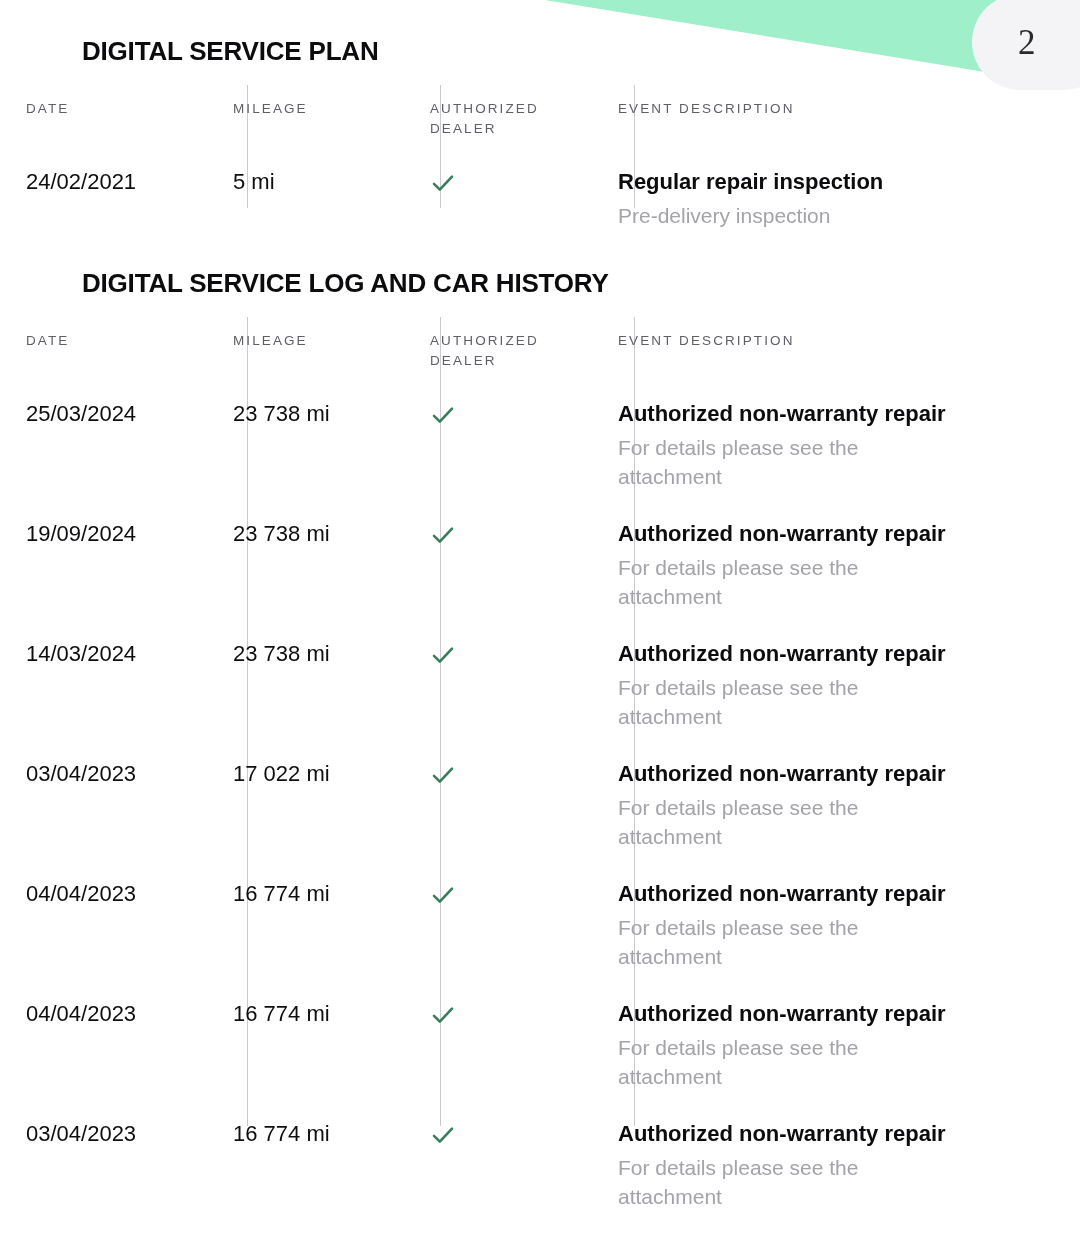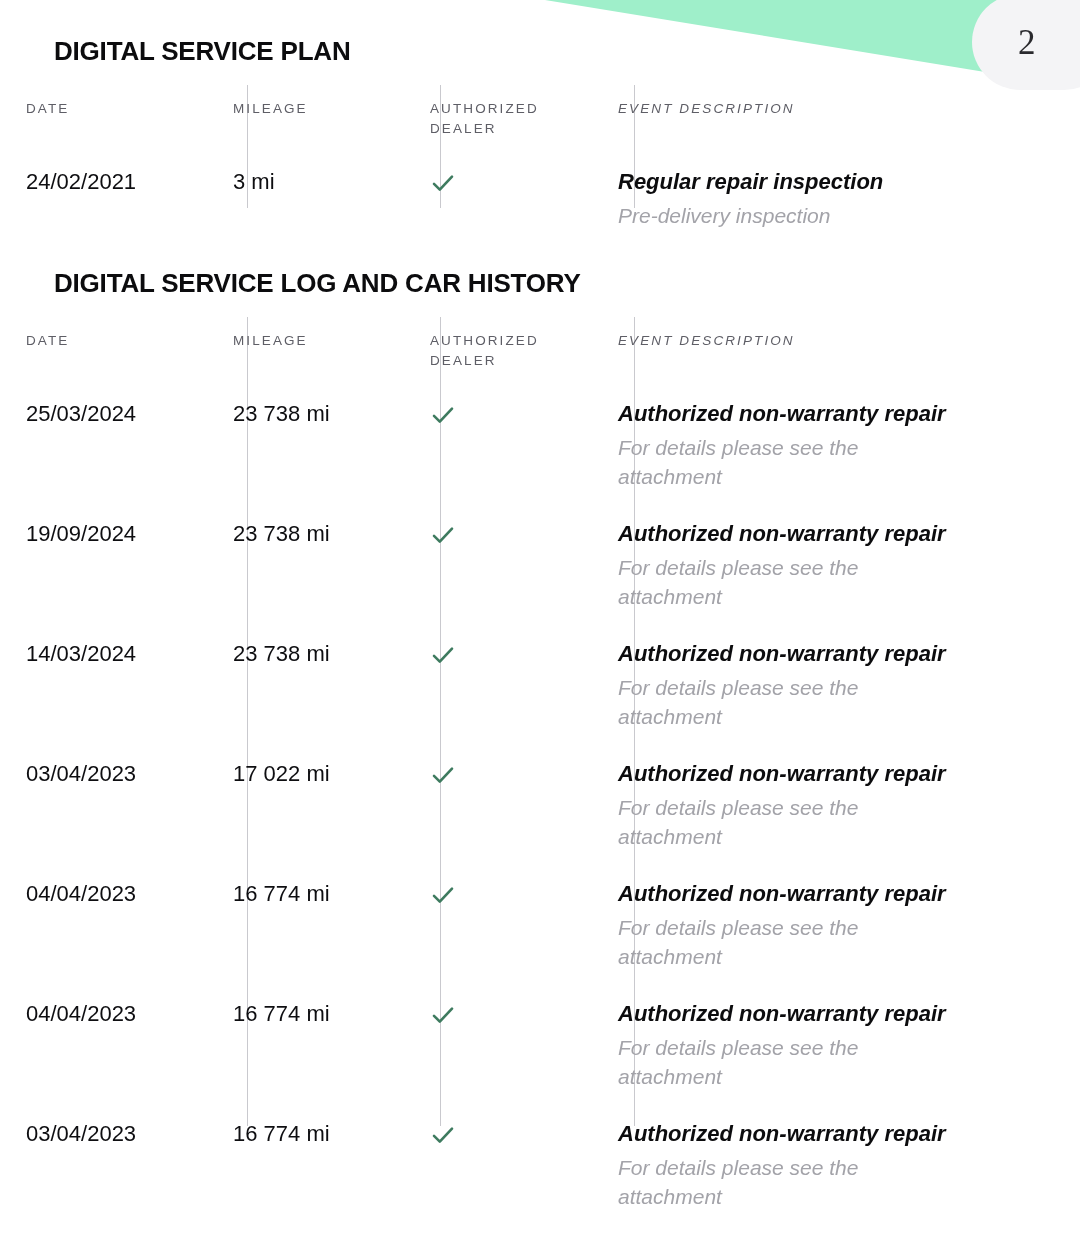--- a/index.html
+++ b/index.html
@@ -64,21 +64,21 @@
     position: relative;
   }
 
   .section-title {
     font-family: "Liberation Sans Narrow", "Liberation Sans", sans-serif;
     font-weight: 700;
     font-size: 26px;
     letter-spacing: -0.2px;
     color: #0c0c0e;
     margin: 0;
-    padding: 0 0 0 54px;
+    padding: 0 0 0 82px;
     text-transform: uppercase;
   }
 
   .table {
     position: relative;
     padding-left: 26px;
   }
 
   
   .rules {
@@ -102,21 +102,21 @@
 
   .row {
     display: flex;
     align-items: flex-start;
     position: relative;
   }
 
   .cell-date    { width: 193px; flex: 0 0 193px; box-sizing: border-box; }
   .cell-mileage { width: 193px; flex: 0 0 193px; box-sizing: border-box; padding-left: 14px; }
   .cell-dealer  { width: 194px; flex: 0 0 194px; box-sizing: border-box; padding-left: 18px; }
-  .cell-event   { flex: 1 1 auto; box-sizing: border-box; padding-left: 12px; font-style: italic; }
+  .cell-event   { flex: 1 1 auto; box-sizing: border-box; padding-left: 12px; }
 
   
   .head-row { padding-top: 14px; }
   .head-label {
     font-family: "Liberation Sans", sans-serif;
     font-size: 13.5px;
     letter-spacing: 2.1px;
     color: #5e5e66;
     text-transform: uppercase;
     line-height: 20px;
@@ -209,21 +209,21 @@
           <div class="cell-event">
             <span class="head-label" style="color: rgb(94, 94, 102);">EVENT DESCRIPTION</span>
           </div>
         </div>
 
         <div class="row data-row first">
           <div class="cell-date">
             <span class="val">24/02/2021</span>
           </div>
           <div class="cell-mileage">
-            <span class="val">3 mi</span>
+            <span class="val">5 mi</span>
           </div>
           <div class="cell-dealer">
             <svg class="check-icon" viewBox="0 0 26 26">
               <path d="M4 13.8 L9.8 19.6 L22 6.6" fill="none" stroke="#3E7B5F" stroke-width="2.6" stroke-linecap="round" stroke-linejoin="round"></path>
             </svg>
           </div>
           <div class="cell-event">
             <div class="event-primary">Regular repair inspection</div>
             <div class="event-secondary" style="color: rgb(163, 163, 169);">Pre-delivery inspection</div>
           </div>

